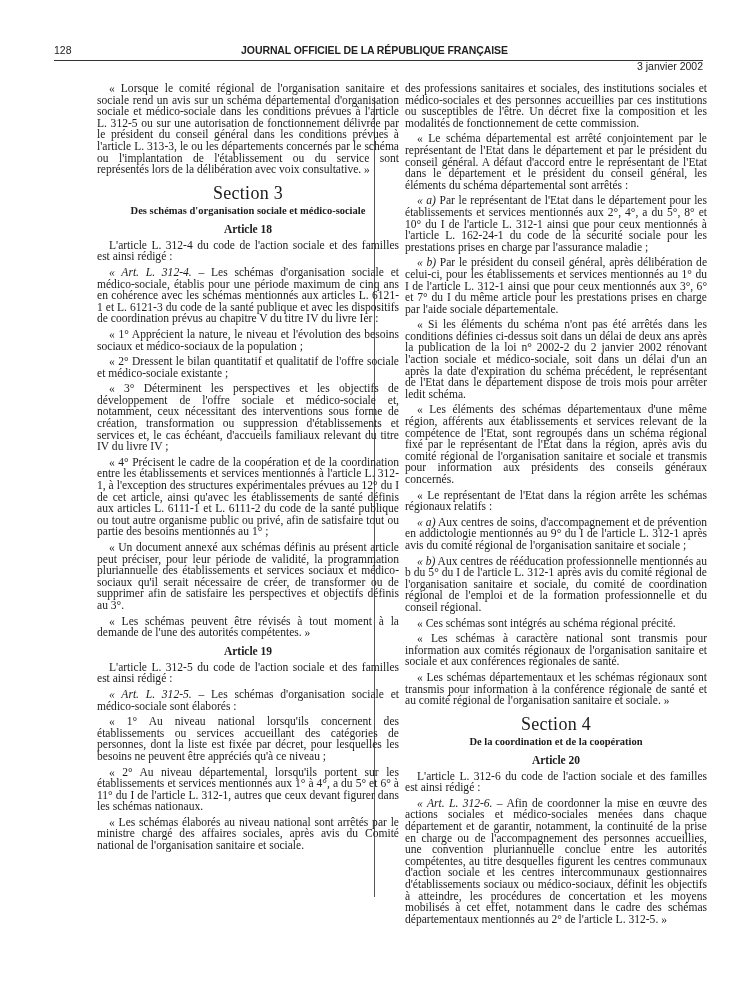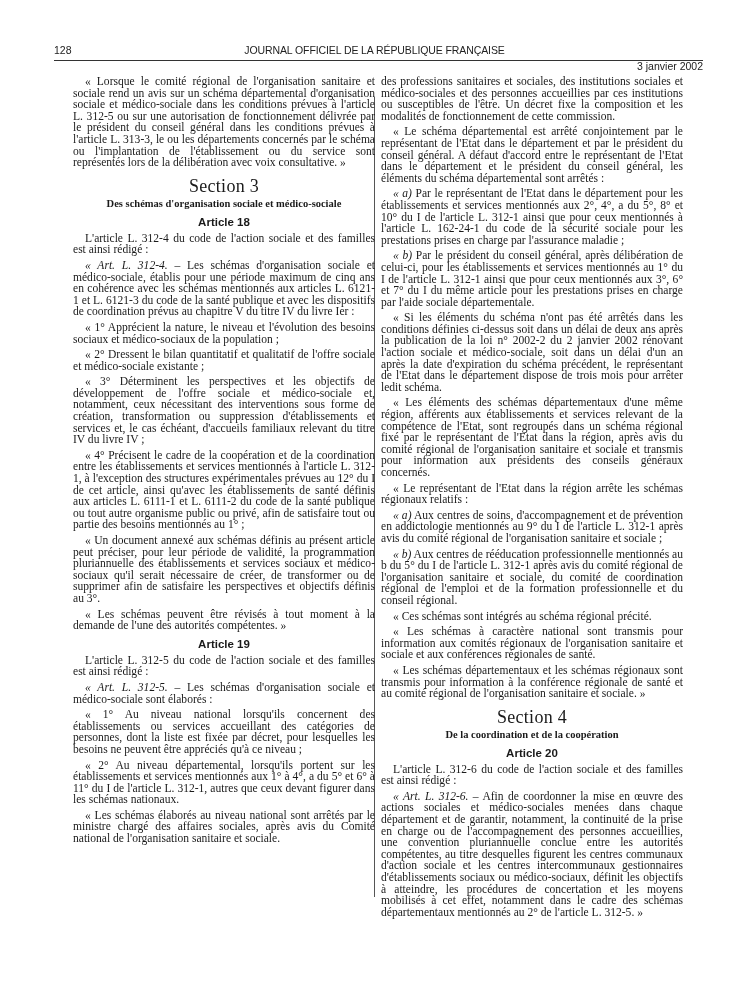--- a/index.html
+++ b/index.html
@@ -1,33 +1,33 @@
 <!DOCTYPE html>
 <html><head>
 <meta charset="utf-8">
 <style>
   html, body { margin: 0; padding: 0; background: #ffffff; }
   body { width: 748px; height: 990px; position: relative; overflow: hidden; color: #1a1a1a; }
   .header { position: absolute; left: 54px; top: 44px; width: 649px; height: 14px;
     font-family: "Liberation Sans", sans-serif; font-size: 10.5px; color: #222; }
   .header .pg { position: absolute; left: 0; top: 0; }
-  .header .ttl { position: absolute; left: 0; right: 8px; top: 0; text-align: center; letter-spacing: -0.1px; }
+  .header .ttl { position: absolute; left: 0; right: 8px; top: 0; text-align: center; letter-spacing: -0.1px; font-weight: bold; }
   .header .dt { position: absolute; right: 0; top: 16px; }
   .rule { position: absolute; left: 54px; top: 60px; width: 649px; height: 1px; background: #333; }
-  .col { position: absolute; top: 76px; width: 302px;
+  .col { position: absolute; top: 83px; width: 302px;
     font-family: "Liberation Serif", serif; font-size: 11.55px; line-height: 11.6px;
-    text-align: justify; hyphens: manual; }
+    text-align: justify; hyphens: manual; margin-left: 24px; }
   .col.left { left: 73px; }
   .col.right { left: 381px; }
   .divider { position: absolute; left: 374px; top: 97px; width: 1px; height: 800px; background: #555; }
   p { margin: 0; text-indent: 12px; }
   p.gap { margin-top: 4px; }
   .sec { text-align: center; text-indent: 0; font-size: 18px; margin-top: 10px; line-height: 14px; letter-spacing: 0.3px; }
   .sub { text-align: center; text-indent: 0; font-weight: bold; font-size: 10.5px; margin-top: 4px; line-height: 13px; }
-  .art { text-align: center; text-indent: 0; font-family: Liberation Sans, sans-serif; font-weight: bold; font-size: 11.5px; margin-top: 5px; margin-bottom: 4px; line-height: 14px; }
+  .art { text-align: center; text-indent: 0; font-family: Liberation Serif, serif; font-weight: bold; font-size: 11.5px; margin-top: 5px; margin-bottom: 4px; line-height: 14px; }
   i { font-style: italic; }
 </style>
 </head>
 <body>
 
 <div class="header">
   <span class="pg">128</span>
   <span class="ttl">JOURNAL OFFICIEL DE LA RÉPUBLIQUE FRANÇAISE</span>
   <span class="dt">3 janvier 2002</span>
 </div>

